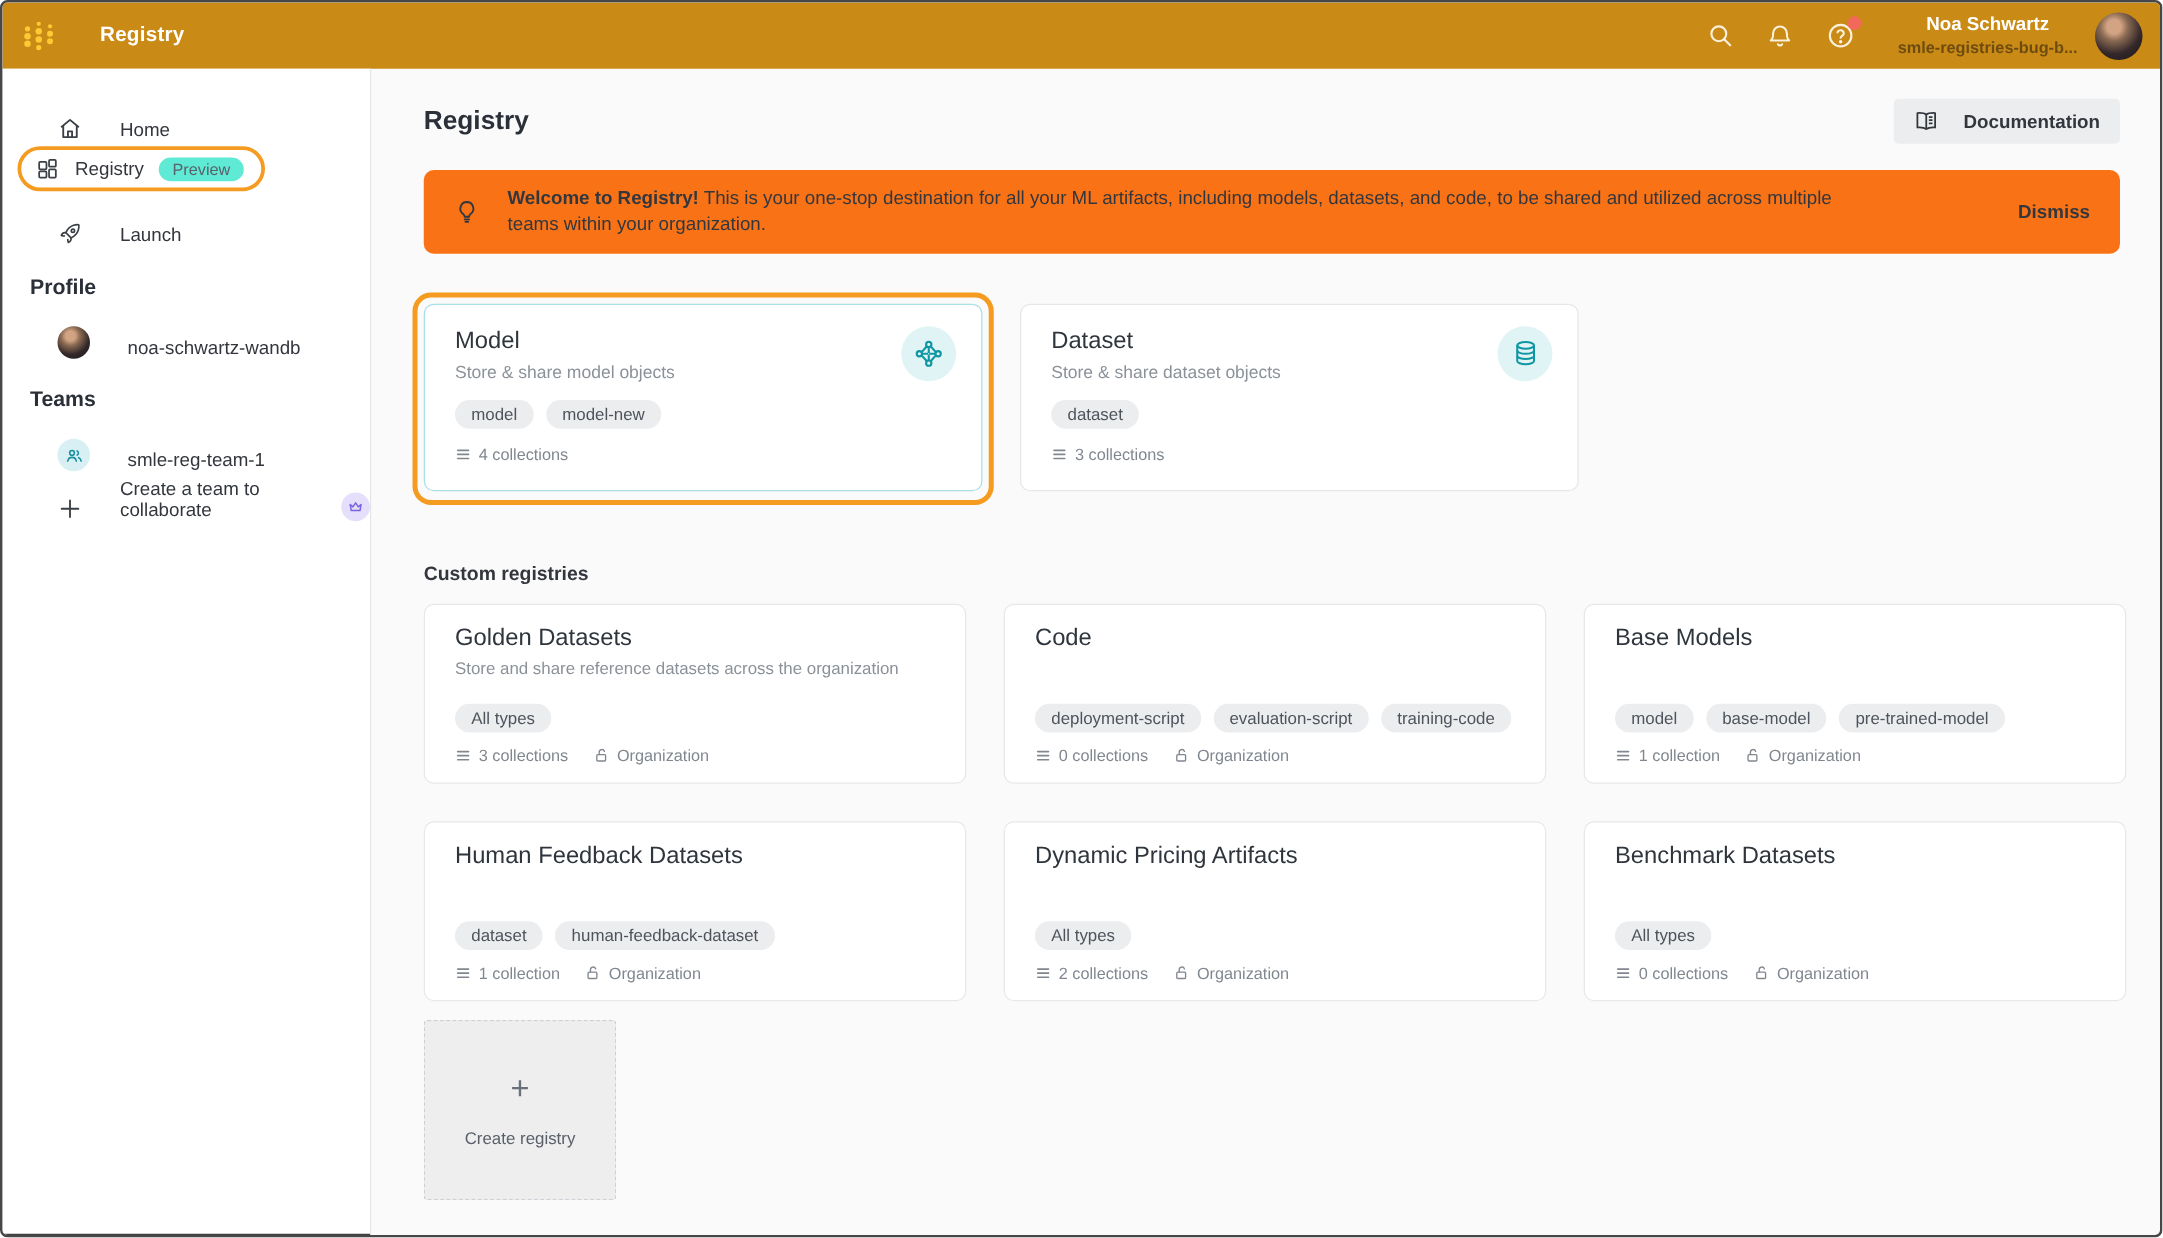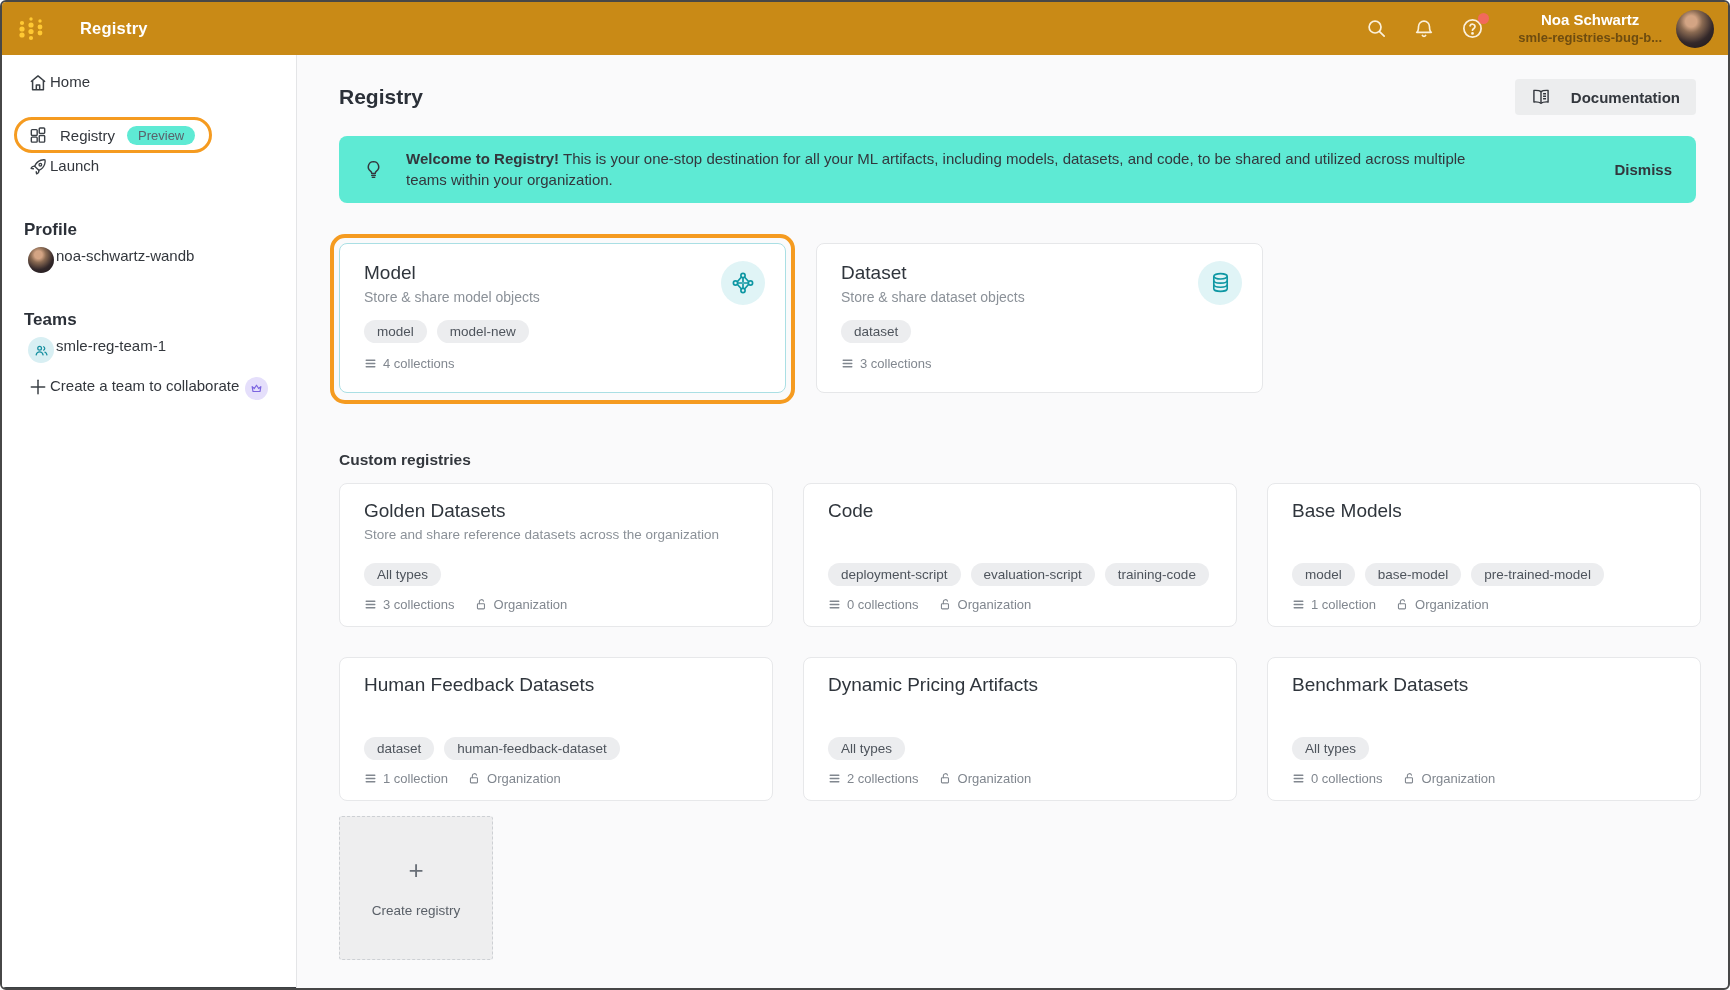--- a/index.html
+++ b/index.html
@@ -45,22 +45,22 @@
   .body-row { display:flex; height: 937px; }
   .sidebar {
     width: 295px; flex:none; background:#ffffff;
     border-right: 1px solid #E4E5E7; position: relative;
     padding-top: 18px;
   }
   .main { flex: 1; padding: 0 32px 0 42px; overflow: hidden; }
 
   
   .side-item {
-    height: 40px; display:flex; align-items:flex-start; gap: 2px;
-    padding-left: 26px; font-size: 15px; color:#33373D; cursor: pointer;
+    height: 40px; display:flex; align-items:flex-end; gap: 30px;
+    padding-left: 44px; font-size: 15px; color:#33373D; cursor: pointer;
   }
   .side-item .ic { width:20px; height:20px; color:#3B4046; flex:none; display:flex; }
   .side-header {
     height: 34px; margin-top: 16px; display:flex; align-items:center;
     padding-left: 22px; font-size: 17px; font-weight: 600; color:#2B3038;
   }
   .side-header.first { margin-top: 14px; }
   .registry-row { height: 44px; display:flex; align-items:center; }
   .registry-highlight {
     margin-left: 12px; display:inline-flex; align-items:center;
@@ -94,21 +94,21 @@
   .page-title { font-size: 21px; font-weight: 600; color:#2B3038; }
   .doc-btn {
     margin-left:auto; height:36px; background:#ECEDEE; border-radius:4px;
     display:flex; align-items:center; gap:20px; padding: 0 16px;
     font-size:15px; font-weight:700; color:#33373D; cursor:pointer;
   }
   .doc-btn .ic { display:flex; color:#33373D; }
 
   
   .banner {
-    margin-top: 21px; background:#5eead4; border-radius: 8px;
+    margin-top: 21px; background:#f97316; border-radius: 8px;
     display:flex; align-items:center; padding: 12px 24px; min-height: 66px; justify-content: center;
   }
   .banner .ic { display:flex; color:#33373D; flex:none; margin-right: 22px; }
   .banner-text { font-size:15px; color:#33373D; line-height:1.42; max-width: 1095px; }
   .banner-text strong { font-weight:700; }
   .dismiss { margin-left:auto; font-size:15px; font-weight:700; color:#33373D; cursor:pointer; padding-left:24px; }
 
   
   .core-row { margin-top: 40px; display:flex; gap: 30px; }
   .model-wrap { position: relative; }

